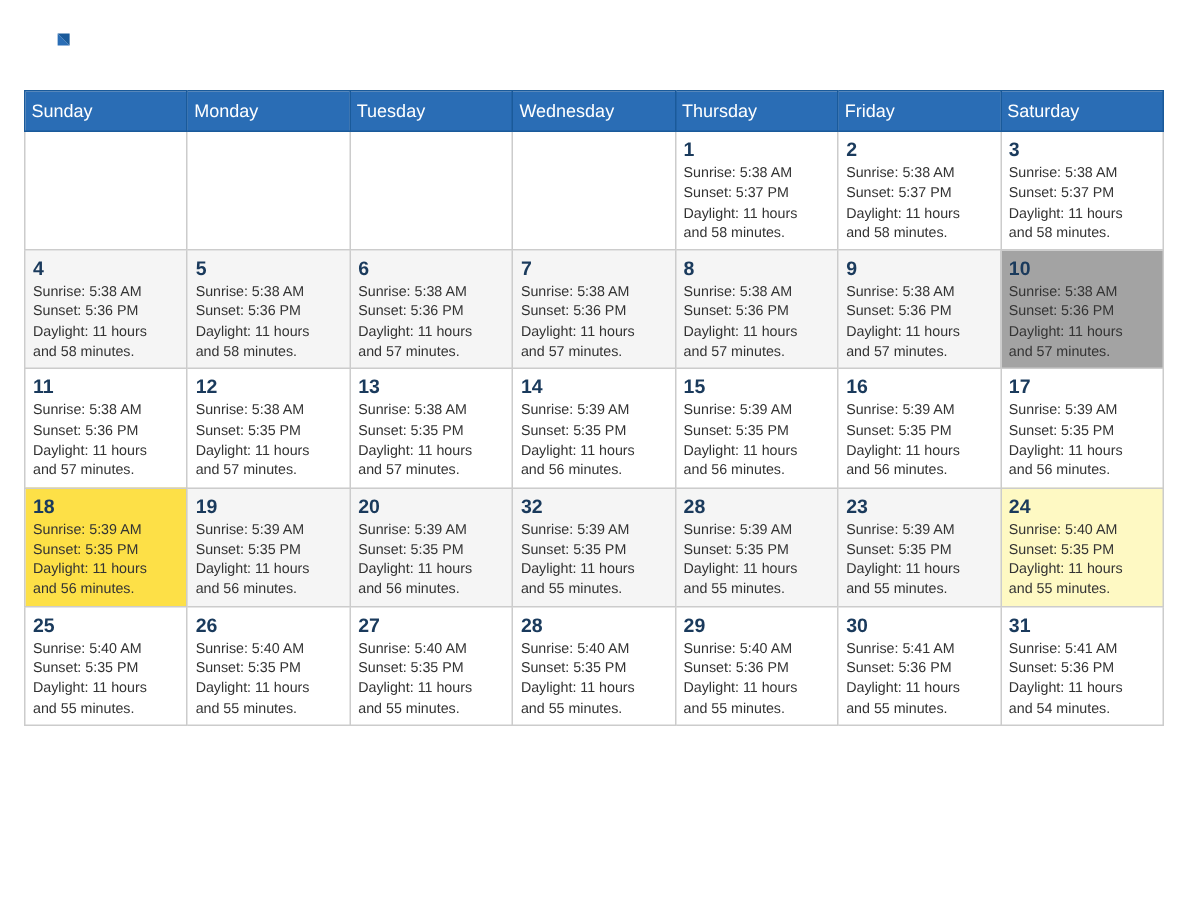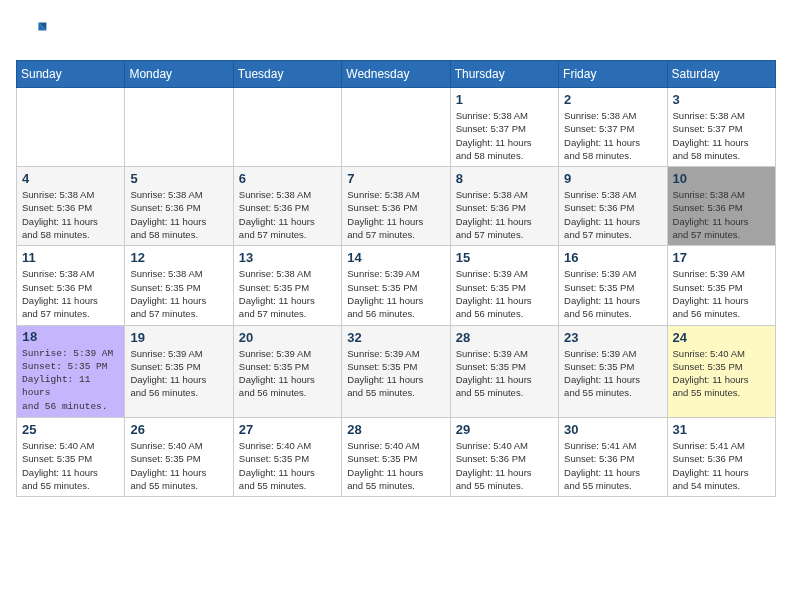--- a/index.html
+++ b/index.html
@@ -245,21 +245,21 @@
         </td>
         <td>
           <span class="day-num">17</span>
           <div class="day-info" style="white-space: pre-line;">Sunrise: 5:39 AM
 Sunset: 5:35 PM
 Daylight: 11 hours
 and 56 minutes.</div>
         </td>
       </tr>
       <tr>
-        <td style="background: #c4b5fd; font-family: Liberation Mono, monospace;">
+        <td style="background: #fde047;">
           <span class="day-num">18</span>
           <div class="day-info" style="white-space: pre-line;">Sunrise: 5:39 AM
 Sunset: 5:35 PM
 Daylight: 11 hours
 and 56 minutes.</div>
         </td>
         <td style="background: rgb(245, 245, 245);">
           <span class="day-num">19</span>
           <div class="day-info" style="white-space: pre-line;">Sunrise: 5:39 AM
 Sunset: 5:35 PM

